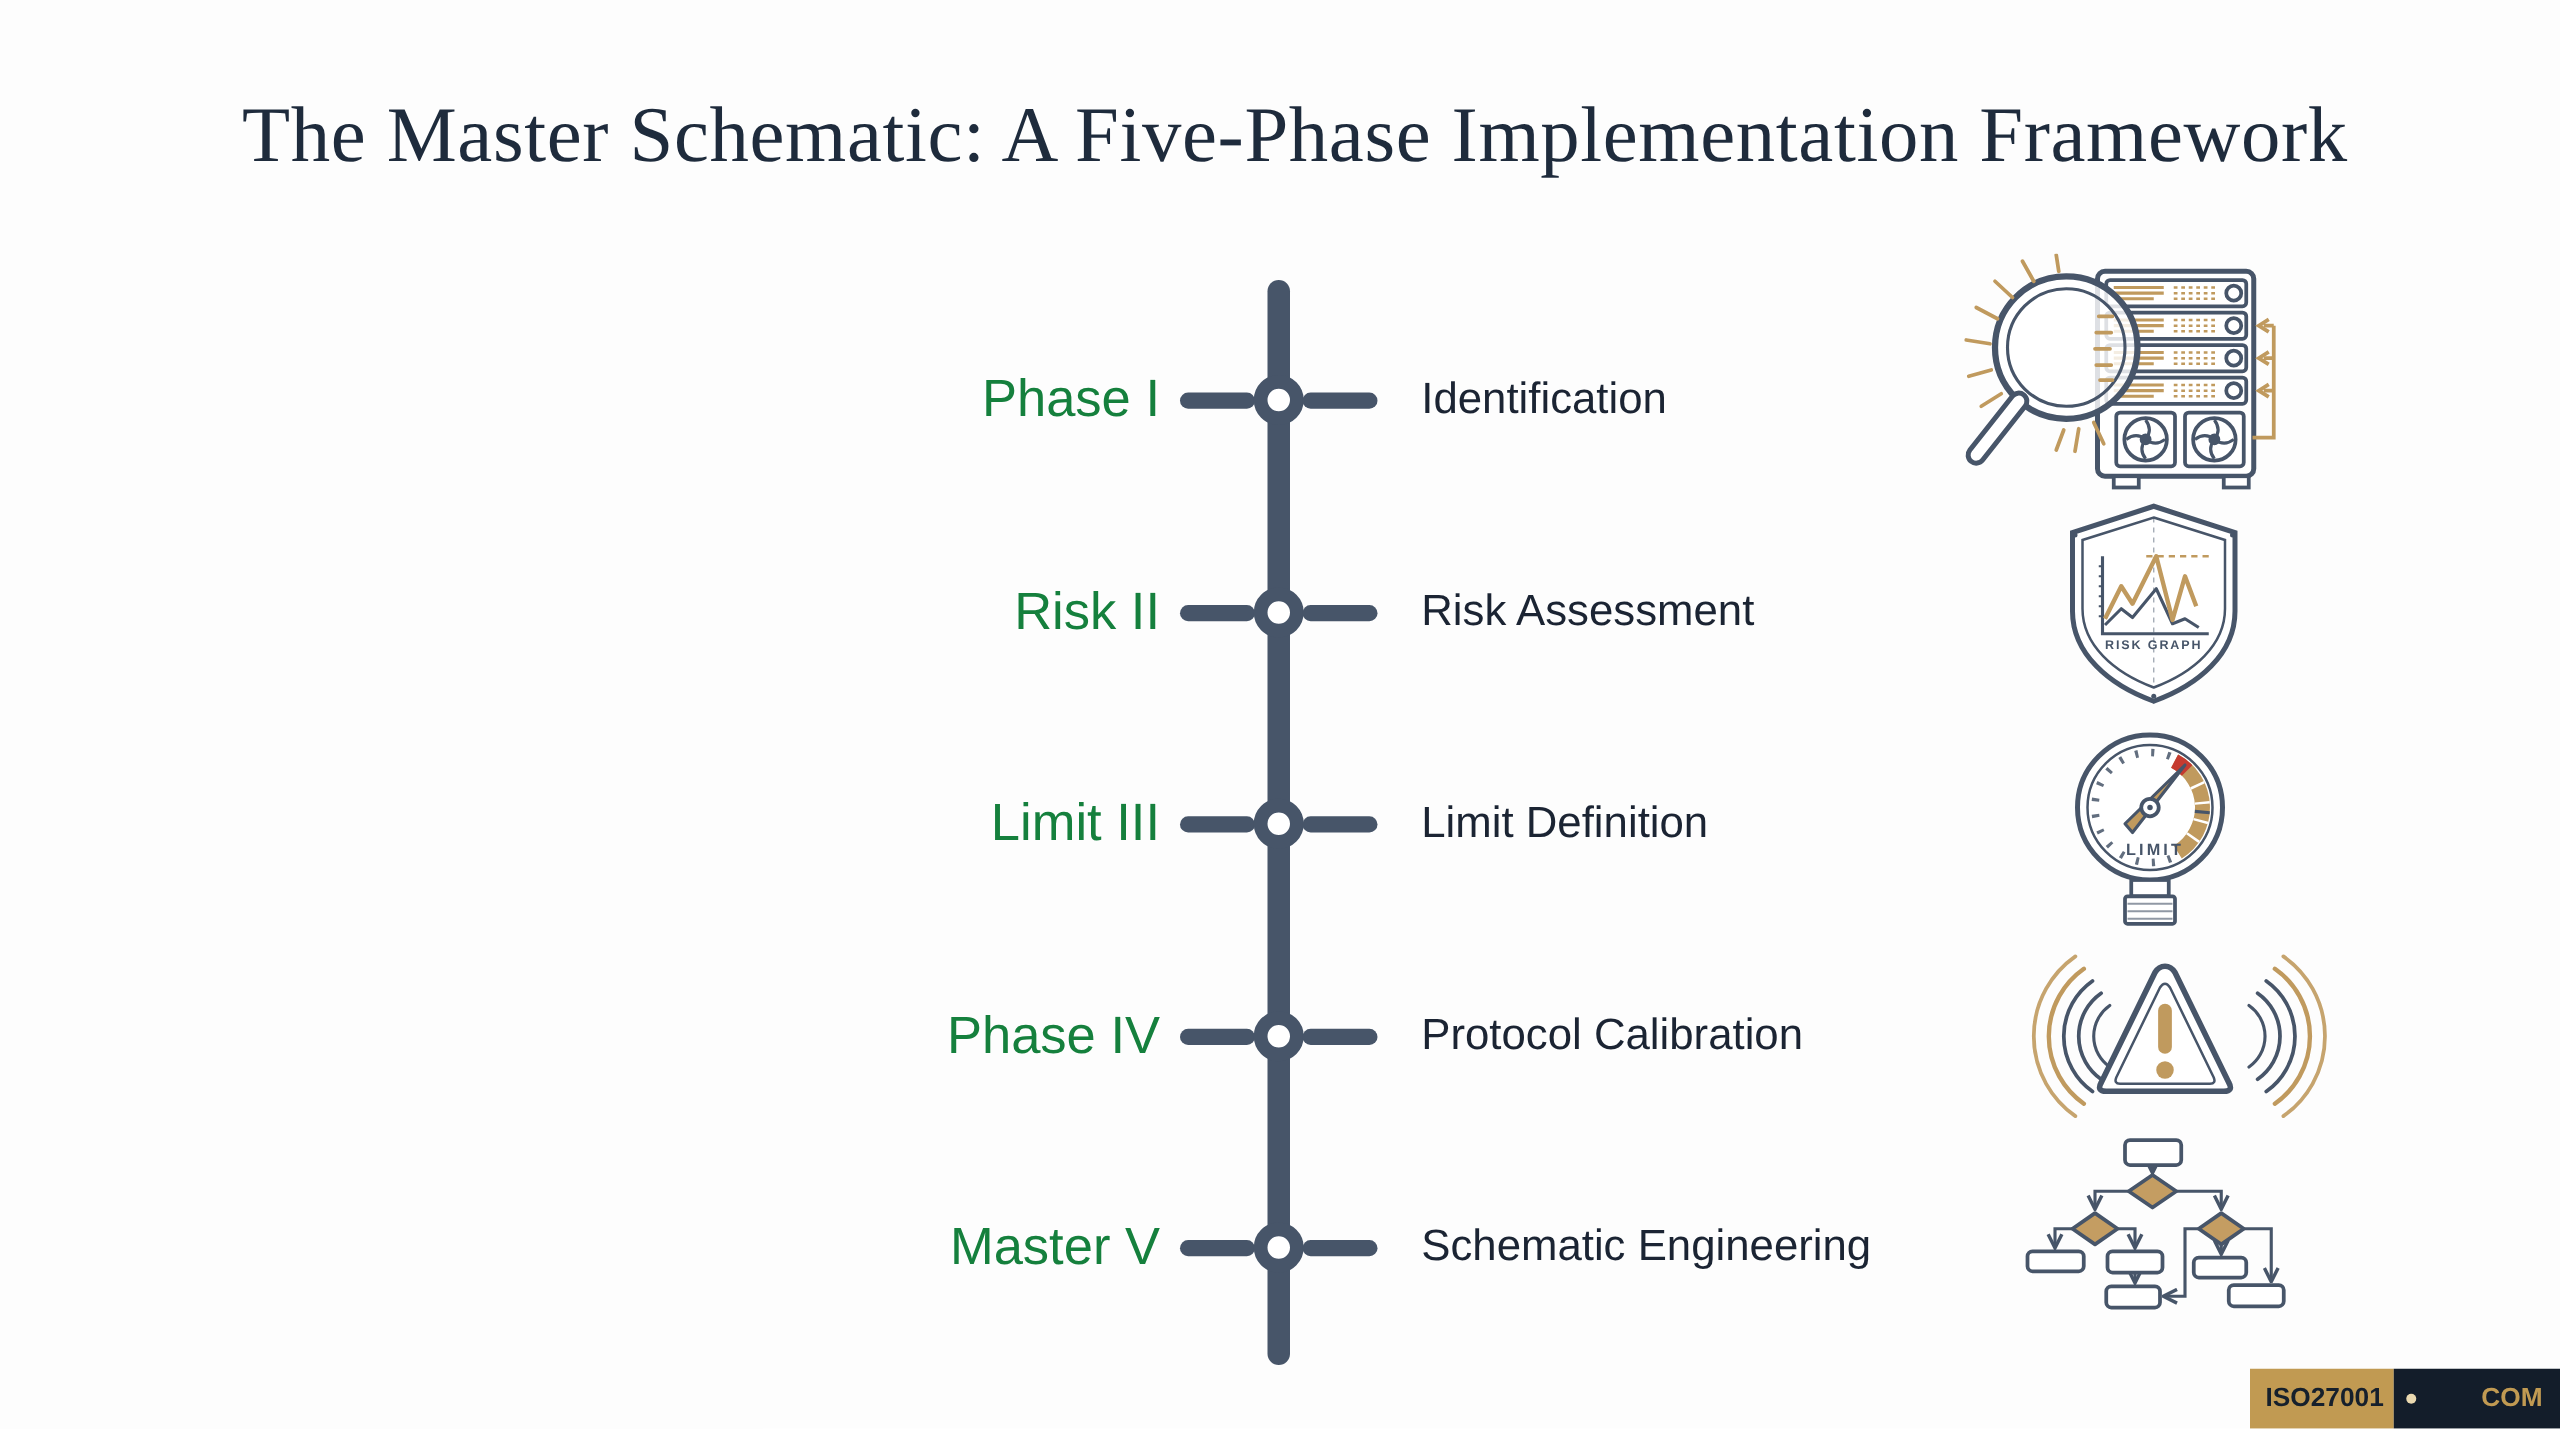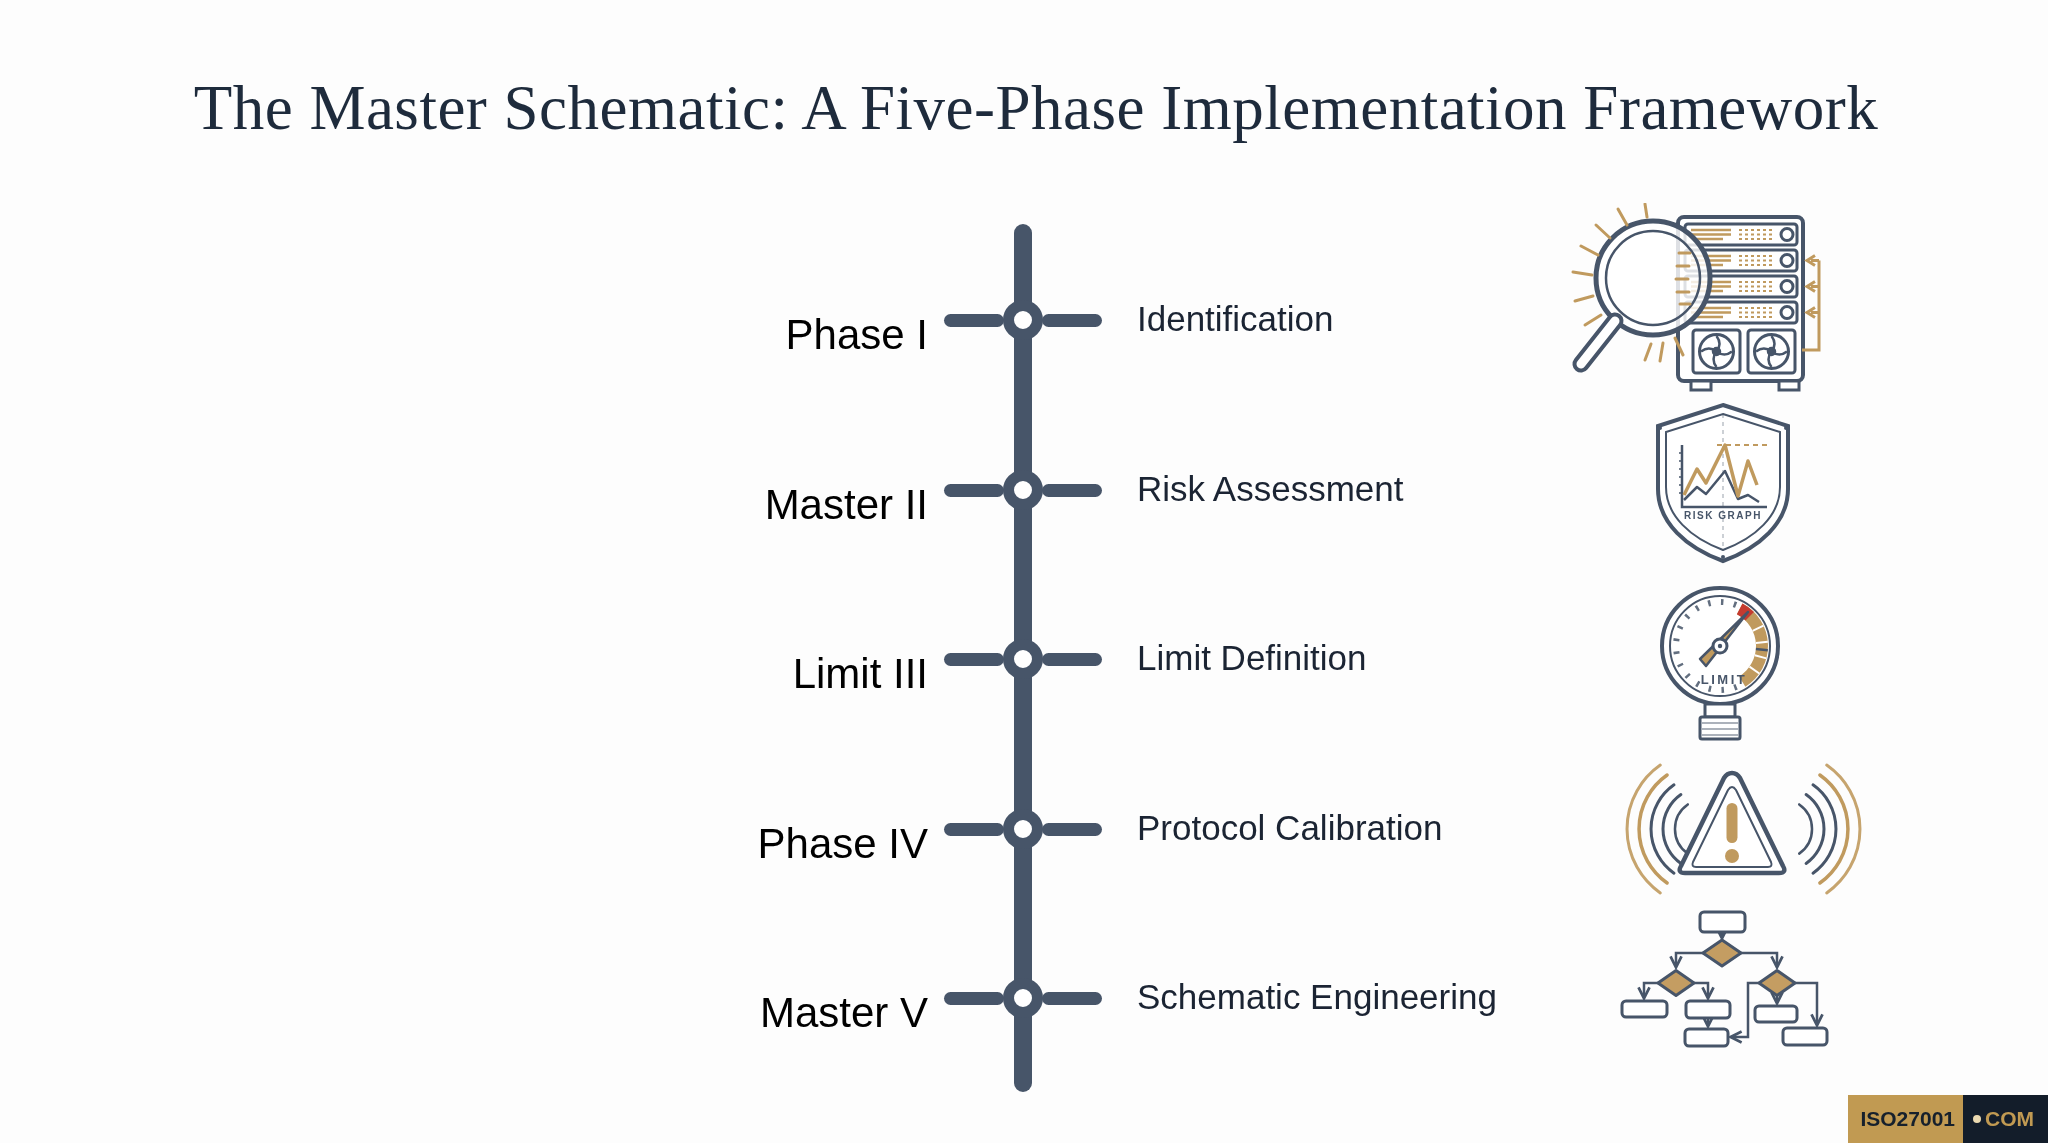--- a/index.html
+++ b/index.html
@@ -16,22 +16,22 @@
     padding-left:12px;
   }
   
   .vline{
     position:absolute; left:1014px; top:224px; width:18px; height:868px;
     background:#475569; border-radius:9px;
   }
   
   .row{position:absolute; left:0; width:100%; height:0;}
   .row .phase{
-    position:absolute; right:1120px; top:16px; transform:translateY(-52%);
-    font-size:42px; font-weight:400; color:#000000; white-space:nowrap;
+    position:absolute; right:1120px; top:0; transform:translateY(-52%);
+    font-size:42px; font-weight:400; color:#15803d; white-space:nowrap;
   }
   .row .tick{
     position:absolute; top:-6px; height:13px; width:60px;
     background:#475569; border-radius:7px;
   }
   .row .tick-l{left:944px;}
   .row .tick-r{left:1042px;}
   .row .ring{
     position:absolute; left:1003px; top:-20px; width:40px; height:40px;
     box-sizing:border-box; border:11px solid #475569; border-radius:50%;
@@ -52,21 +52,21 @@
   .wm{
     position:absolute; right:0; bottom:0; height:48px; display:flex;
     font-weight:bold; align-items:stretch;
   }
   .wm .wm-left{
     background:#c19a52; color:#16202c; display:flex; align-items:center;
     padding:0 8px 0 12px; font-size:21px; letter-spacing:0px;text-align:center;
   }
   .wm .wm-right{
     background:#131d2a; color:#c19a52; display:flex; align-items:center;
-    padding:0 14px 0 4px; font-size:21px;
+    padding:0 14px 0 4px; font-size:21px;gap:48px;
   }
   .wm .wm-dot{
     width:8px; height:8px; border-radius:50%; background:#ead9b0;
     align-self:center; margin:0 4px 0 6px;
   }
   svg text{font-family:"Liberation Sans",sans-serif;}
 </style>
 </head>
 <body>
 
@@ -78,21 +78,21 @@
 
   <div class="row" style="top:320px">
     <span class="phase">Phase I</span>
     <span class="tick tick-l"></span>
     <span class="ring"></span>
     <span class="tick tick-r"></span>
     <span class="label">Identification</span>
   </div>
 
   <div class="row" style="top:490px">
-    <span class="phase">Master II</span>
+    <span class="phase">Risk II</span>
     <span class="tick tick-l"></span>
     <span class="ring"></span>
     <span class="tick tick-r"></span>
     <span class="label">Risk Assessment</span>
   </div>
 
   <div class="row" style="top:659px">
     <span class="phase">Limit III</span>
     <span class="tick tick-l"></span>
     <span class="ring"></span>

